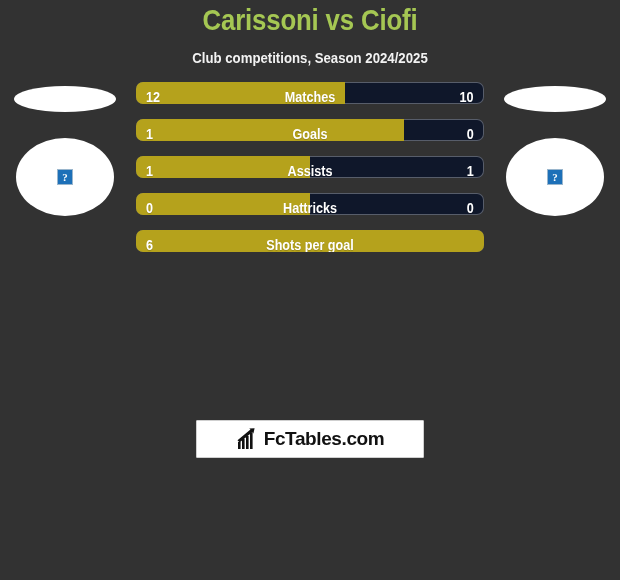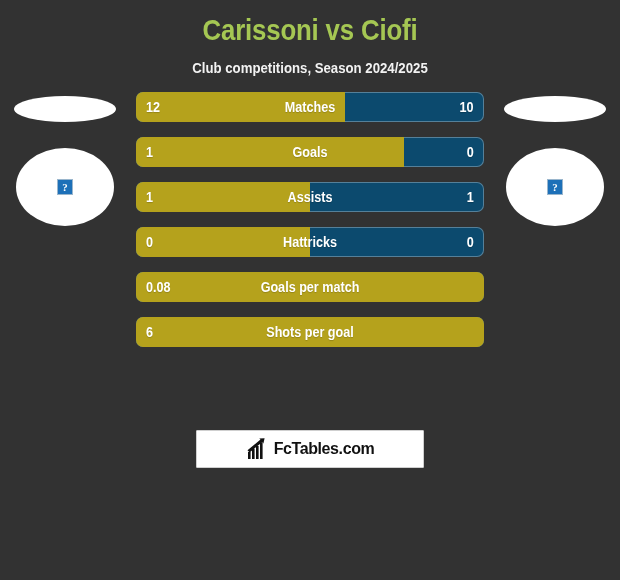--- a/index.html
+++ b/index.html
@@ -12,21 +12,21 @@
     height: 580px;
     background: #323232;
     font-family: "Liberation Sans", sans-serif;
     overflow: hidden;
     position: relative;
   }
 
   
   .header {
     width: 100%;
-    padding-top: 12px;
+    padding-top: 2px;
     text-align: center;
   }
   .title {
     color: #a5c753;
     font-size: 30px;
     font-weight: bold;
     letter-spacing: -0.2px;
     line-height: 36px;
     transform: scaleX(0.86);
     white-space: nowrap;
@@ -98,25 +98,25 @@
 
   
   .bars {
     position: absolute;
     left: 136px;
     top: 0;
     width: 348px;
   }
   .bar-row {
     position: relative;
-    height: 30px;
+    height: 22px;
     margin-bottom: 15px;
     border-radius: 7px;
     overflow: hidden;
-    background: #0c4a6e;
+    background: #0f172a;
     box-shadow: inset 0 0 0 1px rgba(255,255,255,0.30);
   }
   .bar-fill {
     position: absolute;
     left: 0;
     top: 0;
     bottom: 0;
     background: #b5a21c;
   }
   .bar-row.full .bar-fill {
@@ -172,21 +172,21 @@
     height: 38px;
     border-radius: 1px;
   }
   .logo-icon {
     display: block;
     width: 24px;
     height: 22px;
   }
   .logo-text {
     color: #111111;
-    font-size: 16px;
+    font-size: 19px;
     font-weight: bold;
     letter-spacing: -0.4px;
     line-height: 22px;
   }
   .date-text {
     color: #f2f2f2;
     font-size: 15px;
     font-weight: bold;
     line-height: 20px;
     margin-top: 18px;
@@ -235,25 +235,20 @@
         <div class="bar-fill" style="width: 50%;"></div>
         <span class="bar-val-left">1</span>
         <span class="bar-label">Assists</span>
         <span class="bar-val-right">1</span>
       </div>
       <div class="bar-row">
         <div class="bar-fill" style="width: 50%;"></div>
         <span class="bar-val-left">0</span>
         <span class="bar-label">Hattricks</span>
         <span class="bar-val-right">0</span>
-      </div>
-      <div class="bar-row full">
-        <div class="bar-fill" style="width: 100%;"></div>
-        <span class="bar-val-left">0.08</span>
-        <span class="bar-label">Goals per match</span>
       </div>
       <div class="bar-row full">
         <div class="bar-fill" style="width: 100%;"></div>
         <span class="bar-val-left">6</span>
         <span class="bar-label">Shots per goal</span>
       </div>
     </div>
 </div>
 
 <div class="footer">

